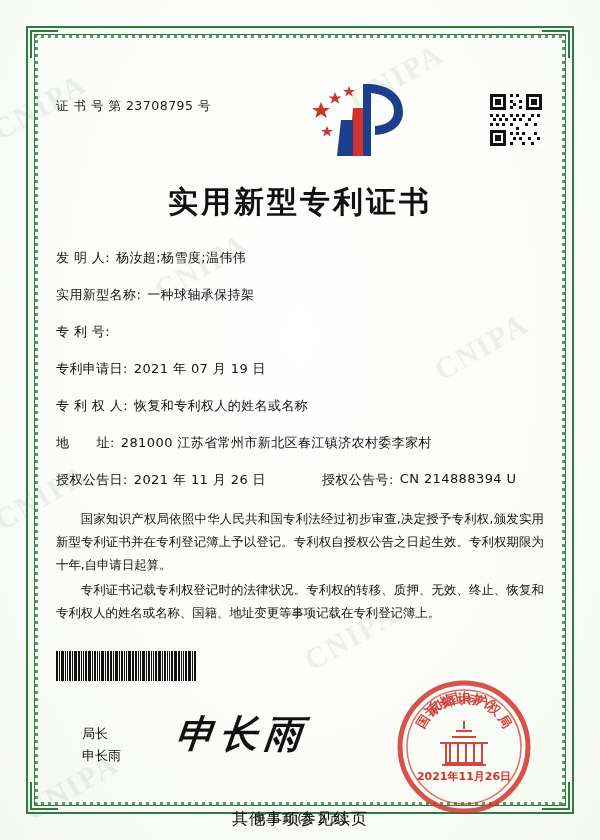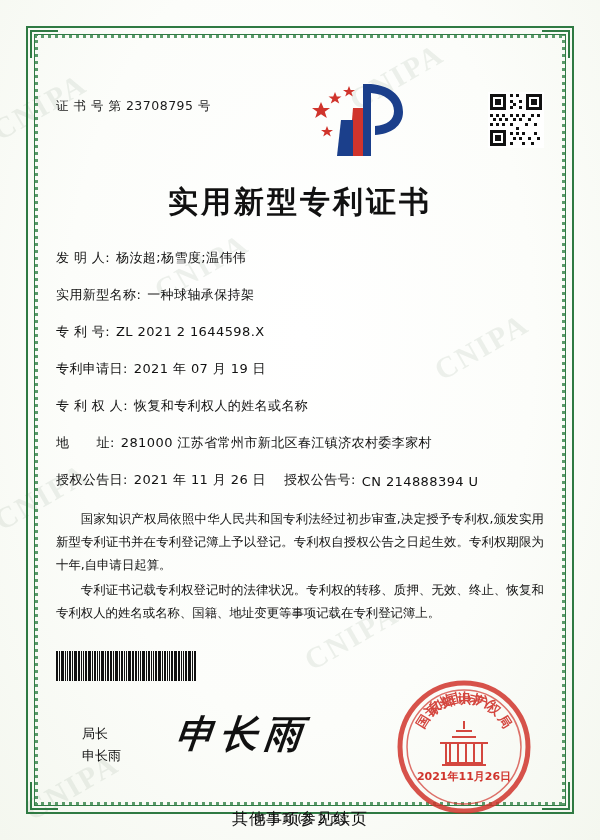--- a/index.html
+++ b/index.html
@@ -84,21 +84,21 @@
   }
 
   .fields{margin-top:10px;}
   .field{
     display:flex;align-items:baseline;
     font-size:13px;color:#111;margin-bottom:19px;
     letter-spacing:.4px;
   }
   .label{white-space:pre;}
   .value{margin-left:6px;}
-  .field.two .right{margin-left:18px;display:flex;align-items:flex-end;}
+  .field.two .right{margin-left:56px;display:flex;}
 
   .para{
     font-size:12.4px;line-height:1.85;color:#111;
     text-align:justify;text-indent:2em;
     margin-top:6px;
   }
   .para.second{margin-top:2px;}
 
   .barcode{margin-top:26px;height:30px;display:flex;align-items:flex-end;gap:1px;}
   .barcode i{display:block;background:#111;height:30px;}
@@ -237,21 +237,20 @@
       <div class="field">
         <span class="label">发 明 人:</span>
         <span class="value">杨汝超;杨雪度;温伟伟</span>
       </div>
       <div class="field">
         <span class="label">实用新型名称:</span>
         <span class="value">一种球轴承保持架</span>
       </div>
       <div class="field">
         <span class="label">专 利 号:</span>
-        <span class="value">ZL 2021 2 1644598.X</span>
       </div>
       <div class="field">
         <span class="label">专利申请日:</span>
         <span class="value">2021 年 07 月 19 日</span>
       </div>
       <div class="field">
         <span class="label">专 利 权 人:</span>
         <span class="value">恢复和专利权人的姓名或名称</span>
       </div>
       <div class="field">

